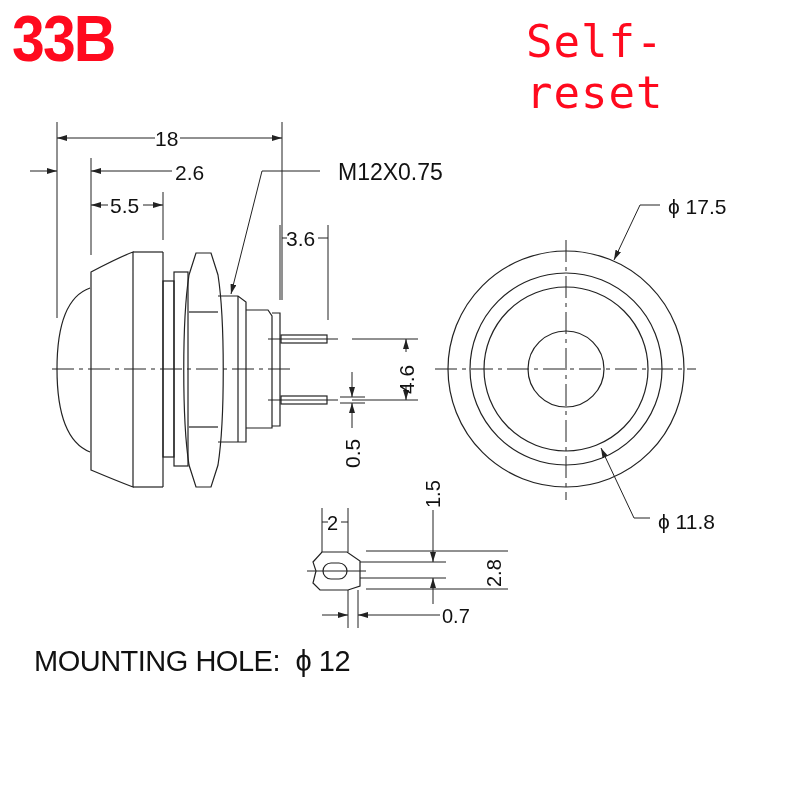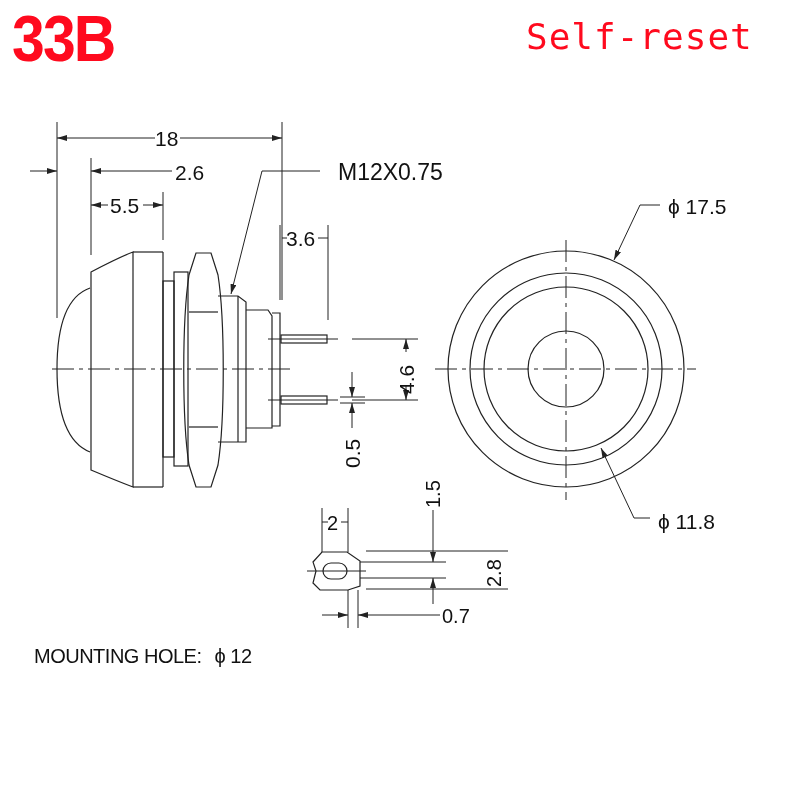--- a/index.html
+++ b/index.html
@@ -1,24 +1,24 @@
 <!DOCTYPE html>
 <html><head>
 <meta charset="utf-8">
 <style>
   html,body{margin:0;padding:0;background:#fff;}
   body{width:800px;height:800px;position:relative;overflow:hidden;font-family:"Liberation Sans",sans-serif;}
   .title{position:absolute;left:12px;top:2px;font-family:"Liberation Sans",sans-serif;font-weight:bold;font-size:64px;color:#ff0a1e;letter-spacing:-2px;transform:scaleX(0.92);transform-origin:left top;}
-  .subtitle{position:absolute;left:526px;top:16px;font-family:"DejaVu Sans Mono",monospace;font-size:36px;color:#ff0a1e;letter-spacing:1px;}
+  .subtitle{position:absolute;left:526px;top:16px;font-family:"DejaVu Sans Mono",monospace;font-size:44px;color:#ff0a1e;letter-spacing:1px;}
   svg{position:absolute;left:0;top:0;}
   svg text{font-family:"Liberation Sans",sans-serif;fill:#111;}
   .ln{stroke:#222;stroke-width:1.2;fill:none;}
   .thin{stroke:#222;stroke-width:1;fill:none;}
   .dash{stroke:#222;stroke-width:1;fill:none;stroke-dasharray:22 5 4 5;}
-  .mount{position:absolute;left:34px;top:645px;font-size:20px;color:#111;letter-spacing:-0.5px;}
+  .mount{position:absolute;left:34px;top:645px;font-size:29px;color:#111;letter-spacing:-0.5px;}
 </style>
 </head>
 <body>
 
 <div class="title">33B</div>
 <div class="subtitle">Self-reset</div>
 
 <svg width="800" height="800" viewBox="0 0 800 800">
   <defs>
     <marker id="ar" markerWidth="10" markerHeight="6" refX="10" refY="3" orient="auto-start-reverse" markerUnits="userSpaceOnUse">

